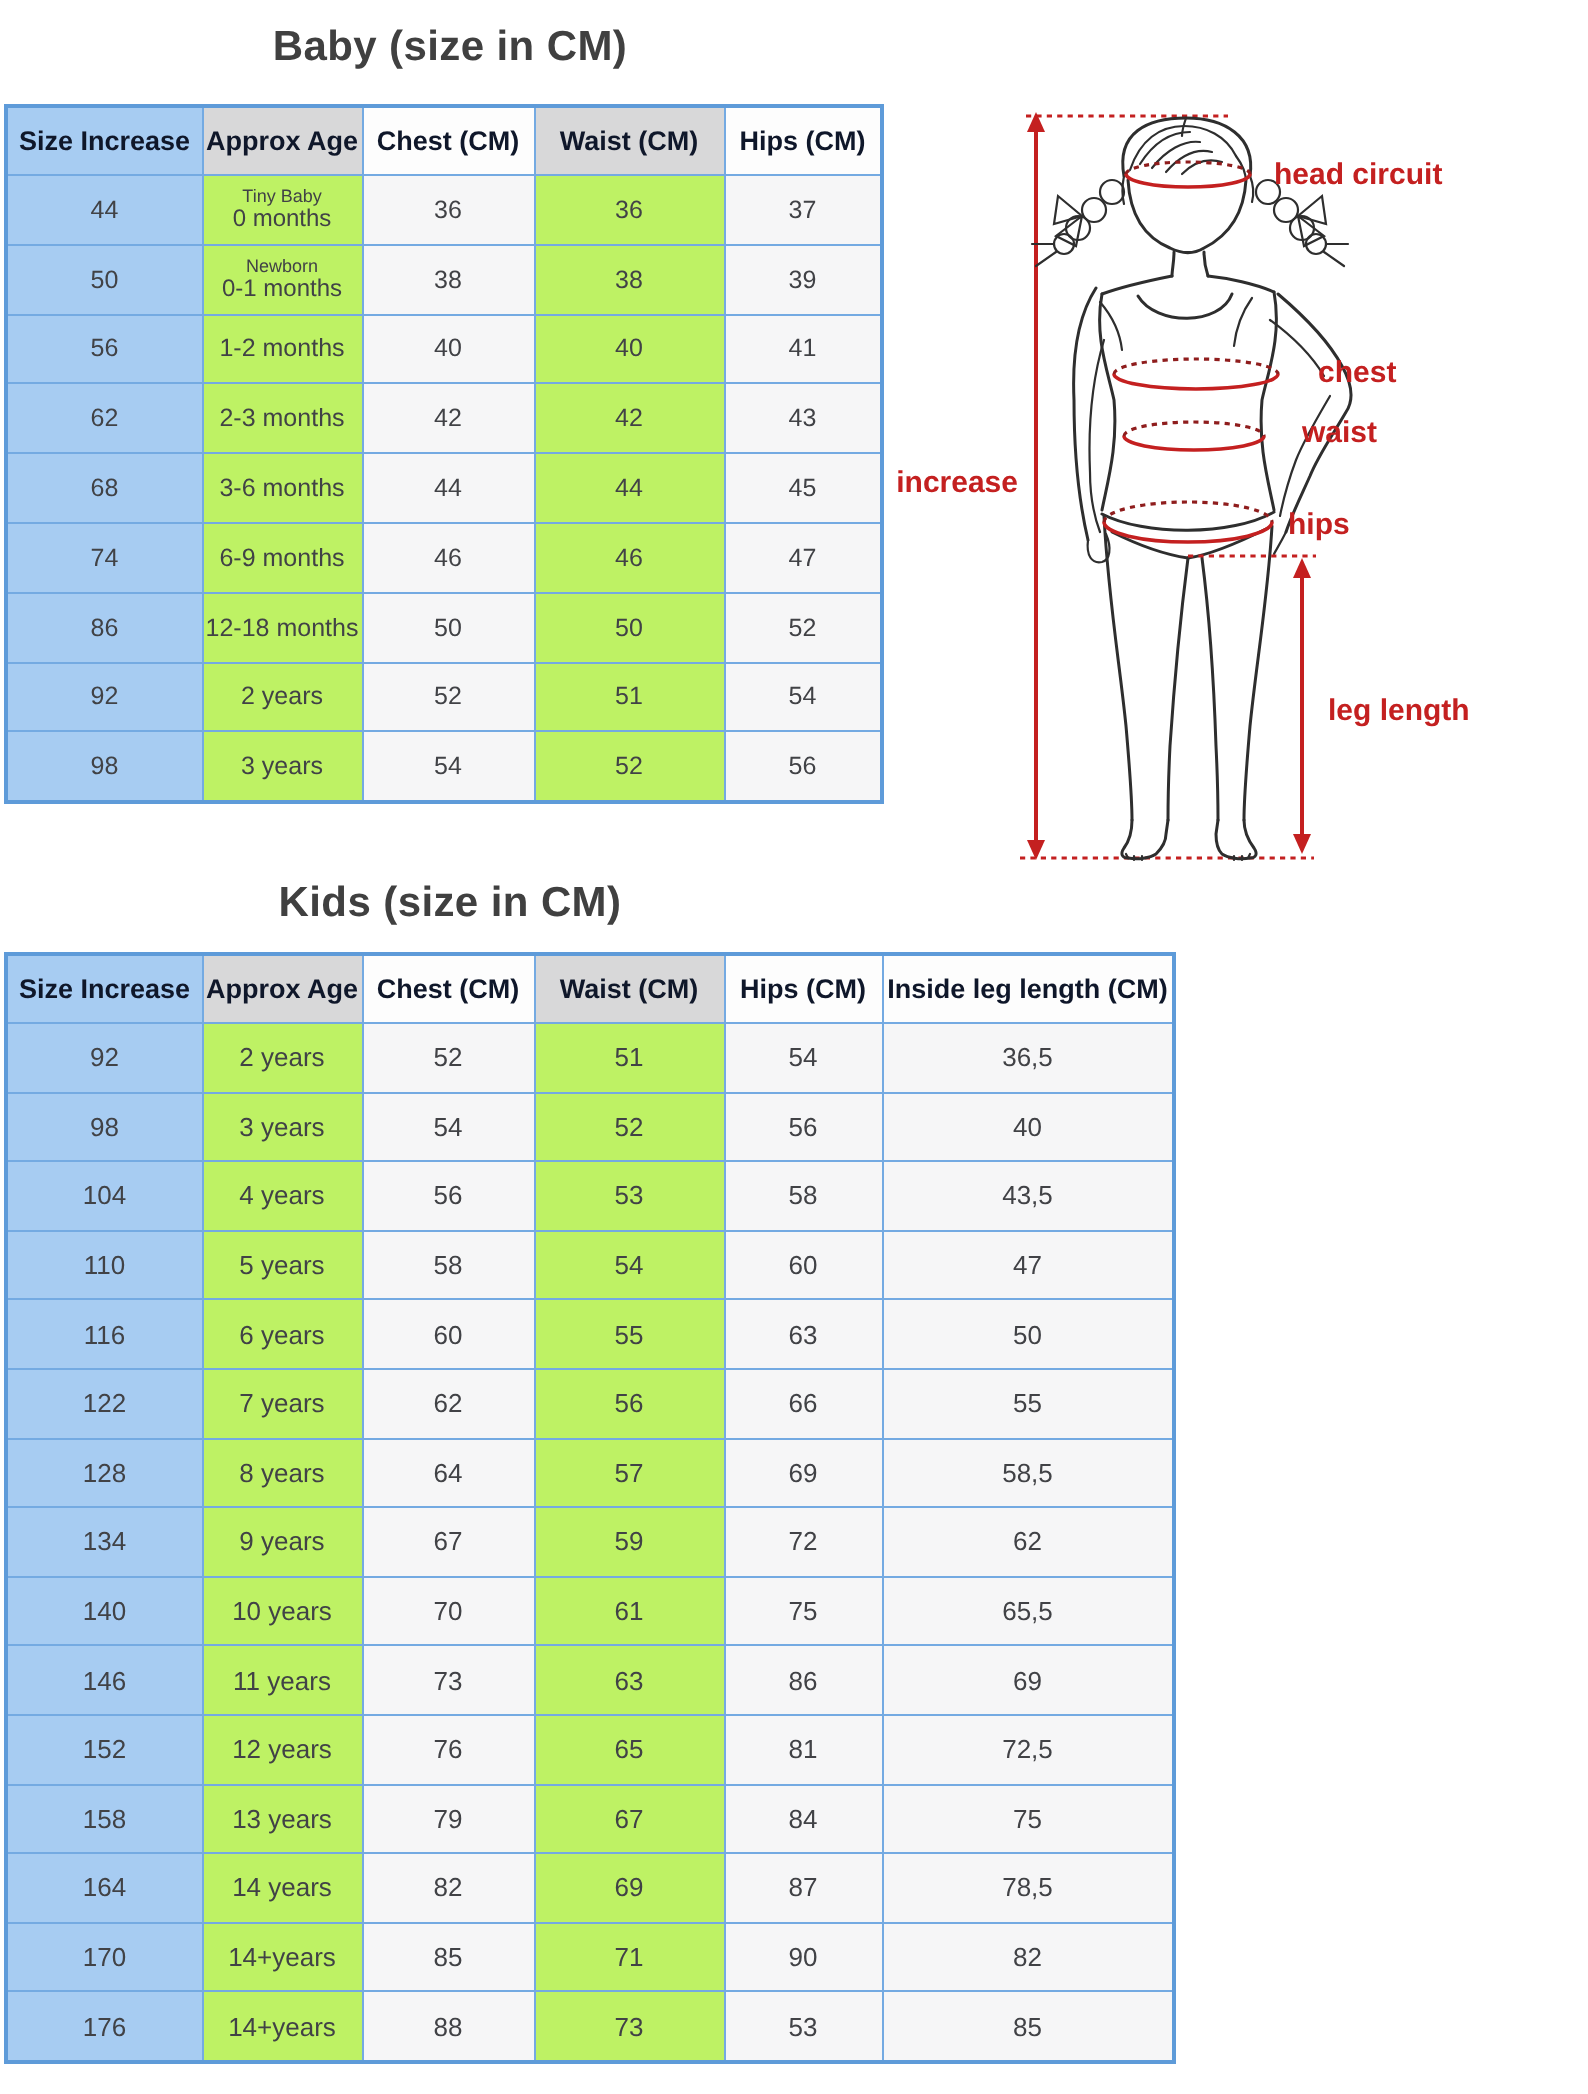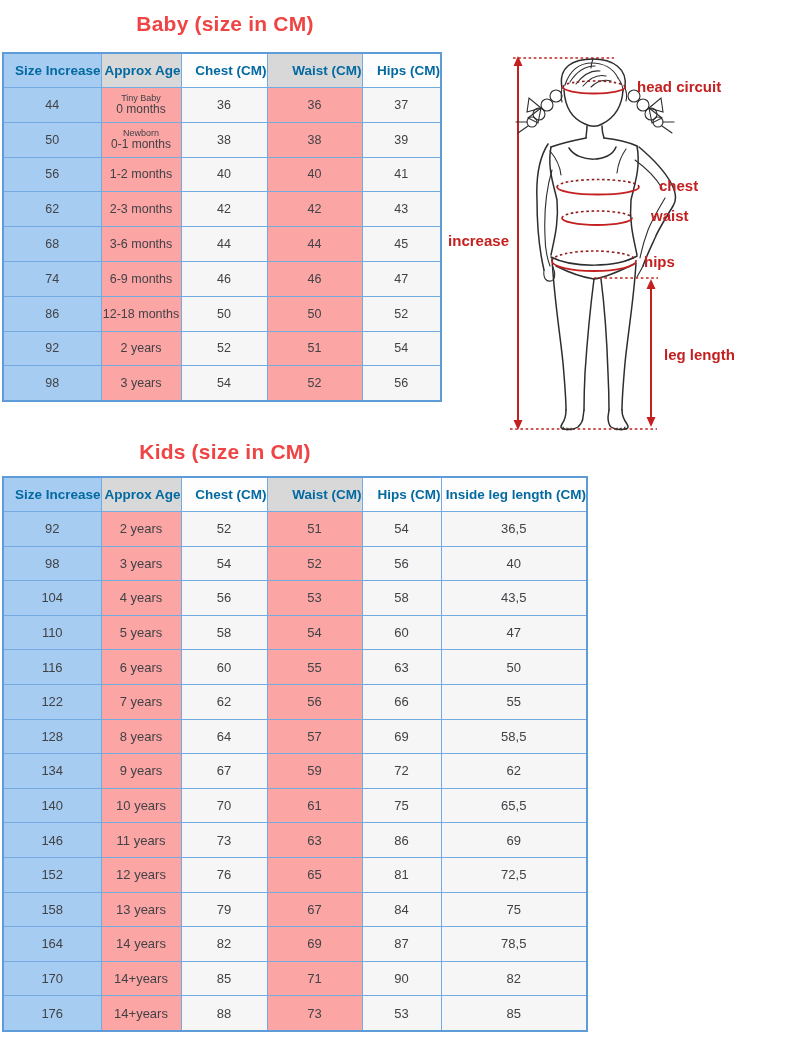--- a/index.html
+++ b/index.html
@@ -2,39 +2,39 @@
 <html><head>
 <meta charset="utf-8">
 <style>
   html,body{margin:0;padding:0;background:#ffffff;}
   .page{
     position:relative;width:794px;height:1047px;background:#ffffff;
     font-family:"Liberation Sans",sans-serif;overflow:hidden;
   }
   .section-title{
     position:absolute;left:0;width:450px;text-align:center;
-    font-size:21px;font-weight:bold;color:#ef4444;letter-spacing:.2px;
+    font-size:21px;font-weight:bold;color:#404040;letter-spacing:.2px;
   }
   #baby-title{top:12px;}
   #kids-title{top:440px;}
   table.size-table{
     position:absolute;border-collapse:collapse;table-layout:fixed;
     border:2px solid #5e9bd9;
   }
   #baby-table{left:2px;top:52px;width:438px;}
   #kids-table{left:2px;top:476px;width:584px;}
   .size-table th,.size-table td{
     border:1px solid #74aae2;text-align:center;vertical-align:middle;
     padding:0;overflow:hidden;
   }
-  .size-table th{font-size:13.5px;font-weight:bold;color:#0369a1;height:33px;text-align:right;}
+  .size-table th{font-size:13.5px;font-weight:bold;color:#0f172a;height:33px;}
   #baby-table td{height:33.8px;font-size:12.5px;color:#414246;}
   #kids-table td{height:33.6px;font-size:13px;color:#414246;}
   td.col-blue,th.col-blue{background:#a7ccf2;}
-  td.col-gray{background:#fca5a5;}
+  td.col-gray{background:#bef264;}
   td.col-light{background:#f6f6f7;}
   th.col-gray{background:#d8d8d9;}
   th.col-light{background:#fdfdfd;margin-top:35px;}
   .age-small{font-size:9px;line-height:10px;color:#414246;}
   .age-main{font-size:12px;line-height:13px;color:#414246;}
   #figure-wrap{position:absolute;left:444px;top:48px;width:350px;height:395px;}
   .sketch{fill:none;stroke:#2e2e2e;stroke-width:1.5;stroke-linecap:round;stroke-linejoin:round;}
   .sketch-thin{fill:none;stroke:#2e2e2e;stroke-width:1.1;stroke-linecap:round;}
   .meas-solid{fill:none;stroke:#c42020;stroke-width:1.8;}
   .meas-dash{fill:none;stroke:#8f1d1d;stroke-width:1.6;stroke-dasharray:2.6 2.6;}

